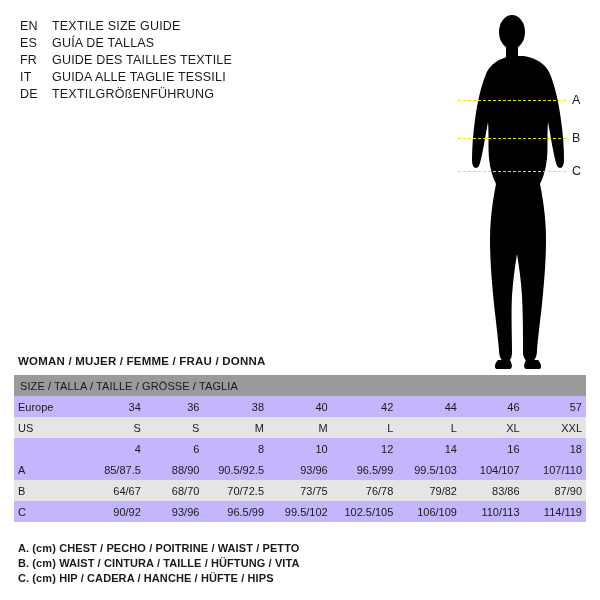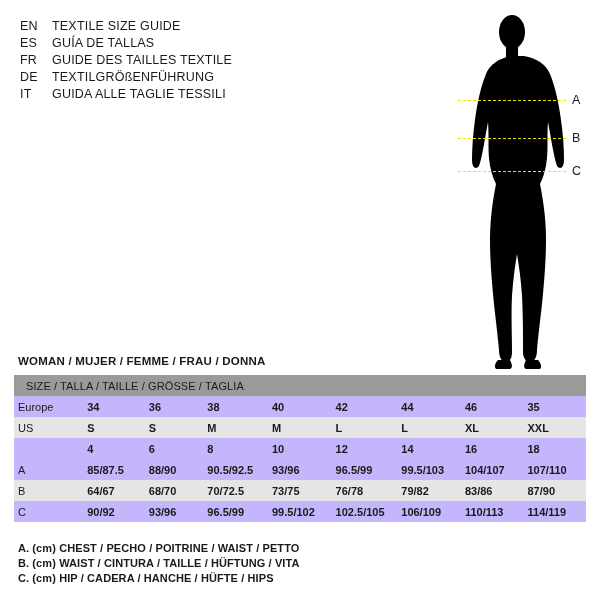--- a/index.html
+++ b/index.html
@@ -98,34 +98,33 @@
   table.size-table td {
     padding: 2px 4px;
     height: 17px;
     color: #1a1a1a;
     white-space: nowrap;
   }
   tr.head-row td {
     background: #9a9a9a;
     color: #1a1a1a;
     font-size: 11px;
-    padding-left: 12px;
+    padding-left: 6px;
     letter-spacing: 0.1px;
   }
   tr.zebra-dark td { background: #e5e5e5; }
   tr.zebra-light td { background: #c4b5fd; }
   td.rowlabel {
     text-align: left;
     padding-left: 6px;
     width: 74px;
   }
   td.val {
-    text-align: left;
+    text-align: right;
     width: 62px;
-    font-weight: bold;
   }
 
   
   .legend {
     position: absolute;
     left: 18px;
     top: 541px;
     font-size: 11px;
     line-height: 15px;
     letter-spacing: 0.1px;
@@ -145,26 +144,26 @@
     </div>
     <div class="lang-row">
       <span class="lang-code">ES</span>
       <span class="lang-text">GUÍA DE TALLAS</span>
     </div>
     <div class="lang-row">
       <span class="lang-code">FR</span>
       <span class="lang-text">GUIDE DES TAILLES TEXTILE</span>
     </div>
     <div class="lang-row">
+      <span class="lang-code">IT</span>
+      <span class="lang-text">GUIDA ALLE TAGLIE TESSILI</span>
+    </div>
+    <div class="lang-row">
       <span class="lang-code">DE</span>
       <span class="lang-text">TEXTILGRÖßENFÜHRUNG</span>
-    </div>
-    <div class="lang-row">
-      <span class="lang-code">IT</span>
-      <span class="lang-text">GUIDA ALLE TAGLIE TESSILI</span>
     </div>
   </div>
 
   <div class="figure-wrap">
     <svg class="silhouette" width="170" height="370" viewBox="0 0 170 370">
 
       <ellipse cx="92" cy="24" rx="13" ry="17" fill="#000000"></ellipse>
 
       <path d="M86,38 h12 v12 h-12 z" fill="#000000"></path>
 
@@ -222,21 +221,21 @@
 
       <tr class="zebra-light">
         <td class="rowlabel">Europe</td>
         <td class="val">34</td>
         <td class="val">36</td>
         <td class="val">38</td>
         <td class="val">40</td>
         <td class="val">42</td>
         <td class="val">44</td>
         <td class="val">46</td>
-        <td class="val">35</td>
+        <td class="val">57</td>
       </tr>
 
       <tr class="zebra-dark">
         <td class="rowlabel">US</td>
         <td class="val">S</td>
         <td class="val">S</td>
         <td class="val">M</td>
         <td class="val">M</td>
         <td class="val">L</td>
         <td class="val">L</td>

